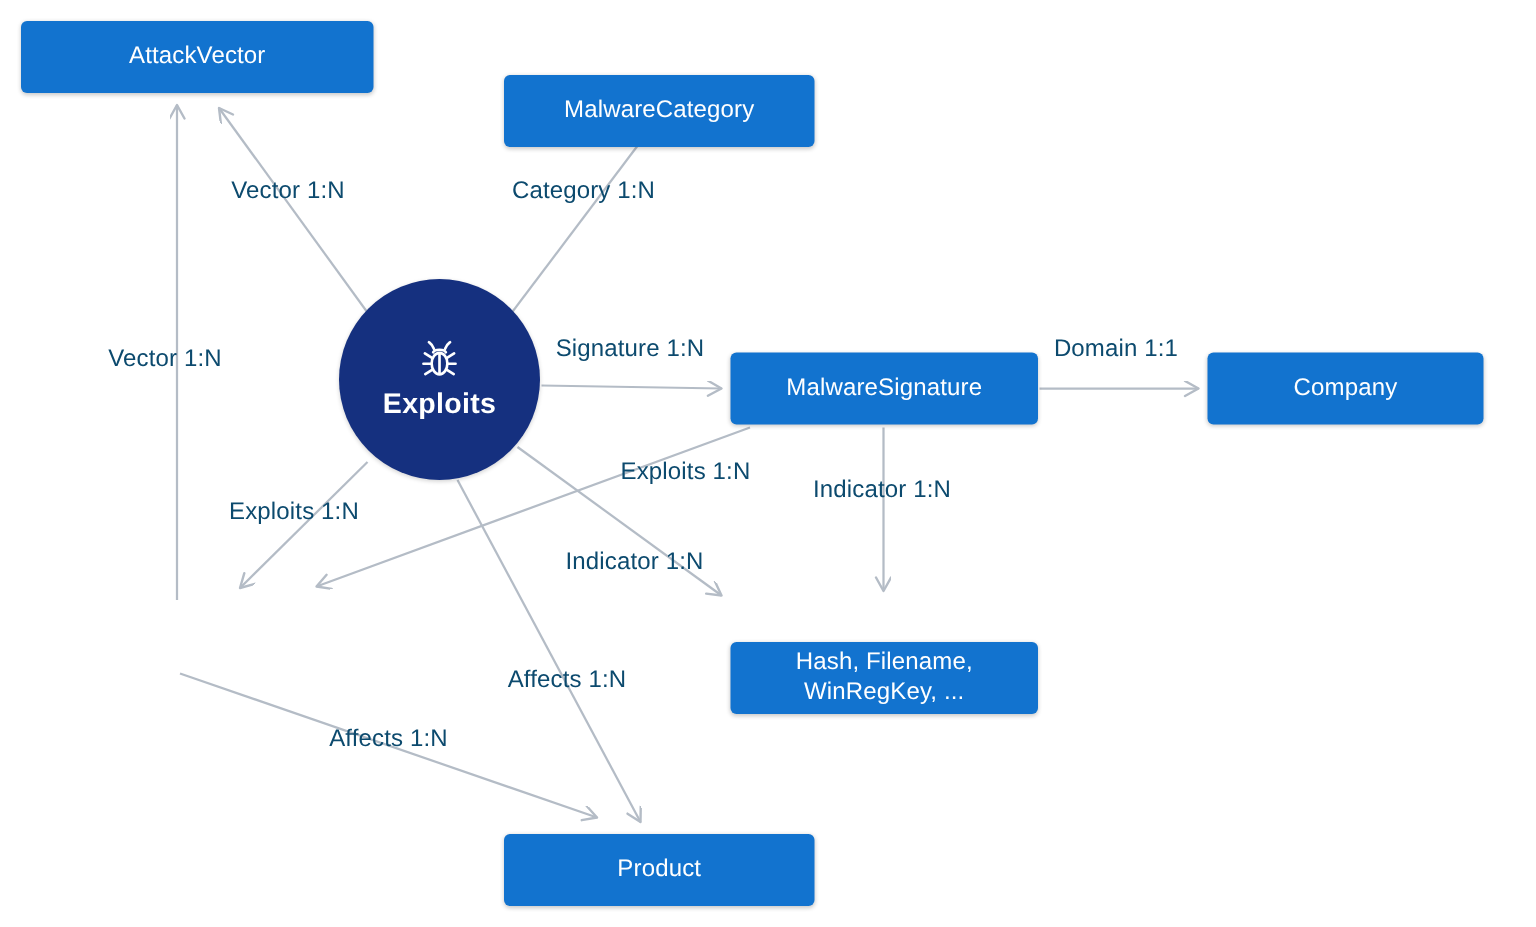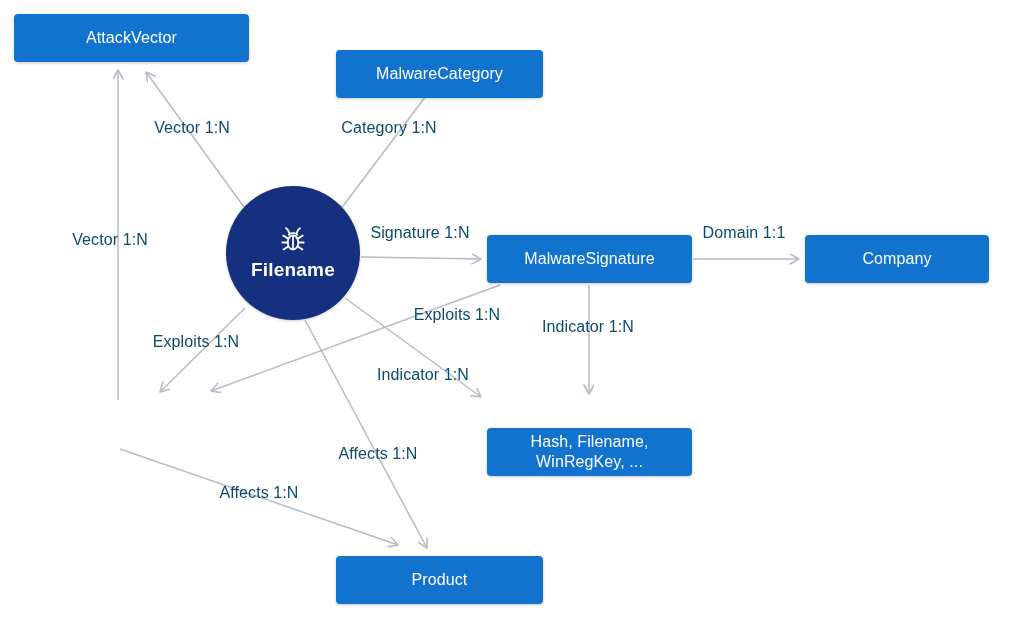--- a/index.html
+++ b/index.html
@@ -138,21 +138,21 @@
 
         <line x1="10.4" y1="13.2" x2="5.6" y2="10.2"></line>
         <line x1="10.4" y1="17.6" x2="4.6" y2="17.6"></line>
         <line x1="10.7" y1="22" x2="5.9" y2="25"></line>
 
         <line x1="21.6" y1="13.2" x2="26.4" y2="10.2"></line>
         <line x1="21.6" y1="17.6" x2="27.4" y2="17.6"></line>
         <line x1="21.3" y1="22" x2="26.1" y2="25"></line>
       </svg>
     </span>
-    <span class="circle-label">Filename</span>
+    <span class="circle-label">Exploits</span>
   </div>
 
   <div class="node-box" style="left:487px; top:235px; width:205px; height:48px;">
     <span class="node-label">MalwareSignature</span>
   </div>
 
   <div class="node-box" style="left:805px; top:235px; width:184px; height:48px;">
     <span class="node-label">Company</span>
   </div>
 

